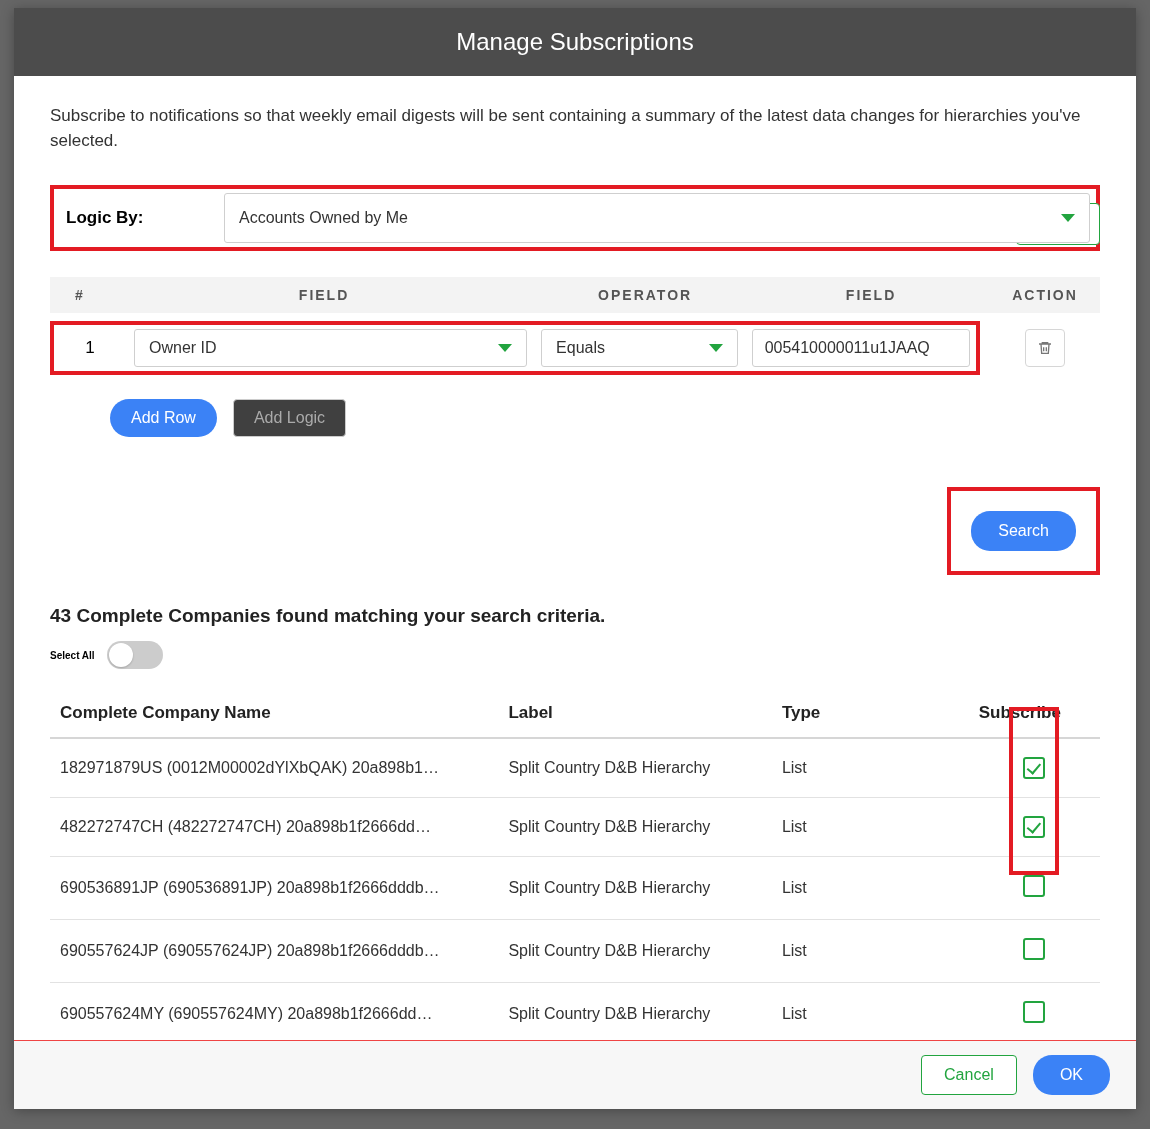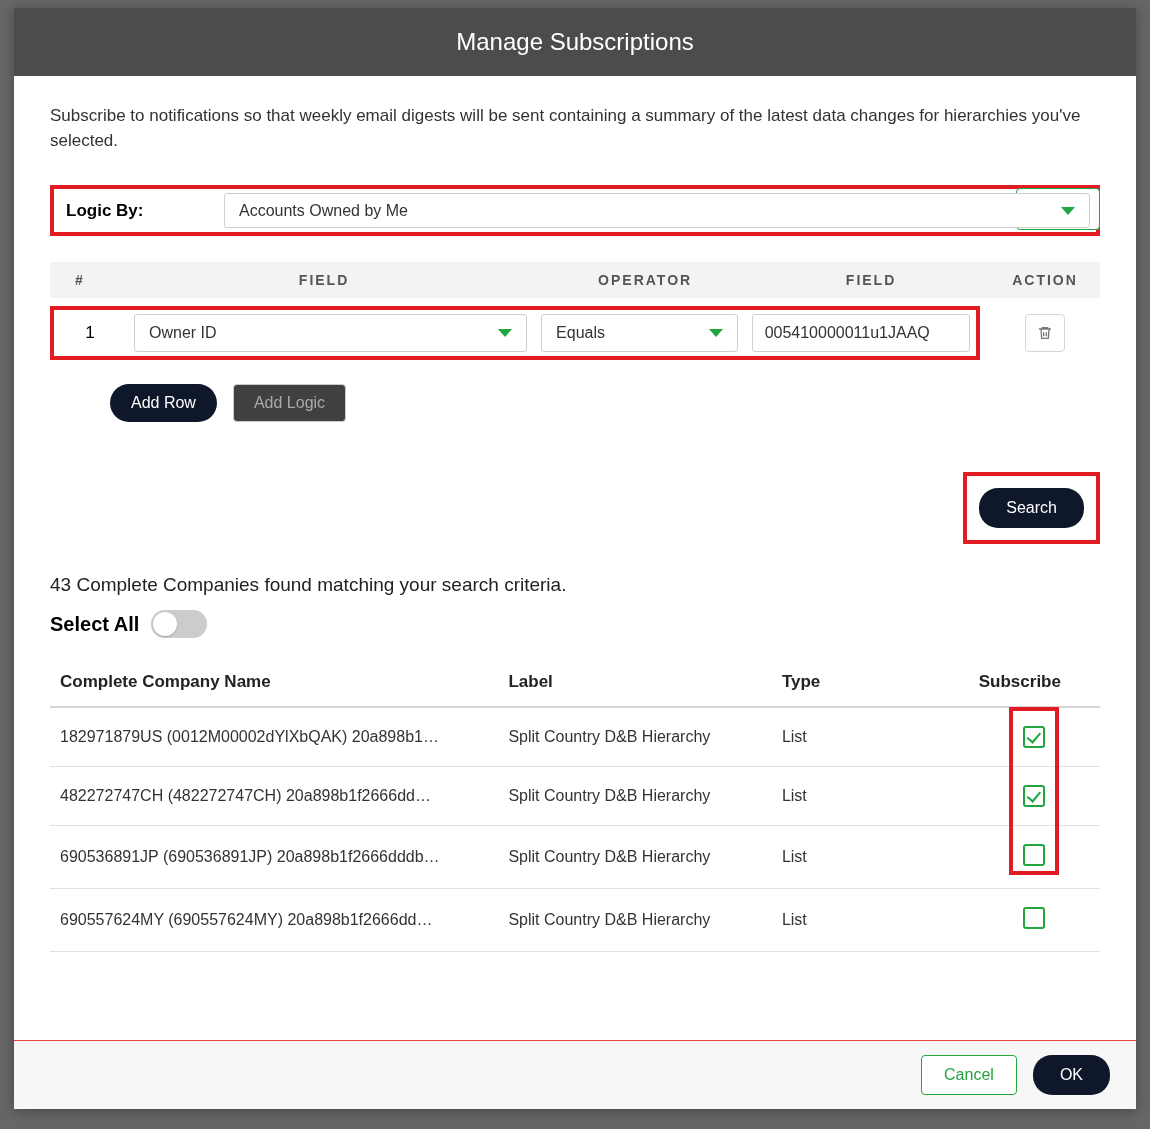--- a/index.html
+++ b/index.html
@@ -4,25 +4,25 @@
 <style>
   * { box-sizing: border-box; }
   html, body { margin:0; padding:0; font-family: "Segoe UI", Arial, sans-serif; background:#777; }
   .modal-wrap { width:1150px; height:1129px; position:relative; background:#666; }
   .modal { position:absolute; left:14px; top:8px; right:14px; bottom:20px; background:#fff; display:flex; flex-direction:column; box-shadow:0 2px 12px rgba(0,0,0,0.3); }
   .modal-header { background:#4c4c4c; color:#fff; padding:20px; text-align:center; font-size:24px; font-weight:400; }
   .modal-body { flex:1; overflow-y:scroll; padding:28px 36px 10px 36px; position:relative; }
   .modal-footer { background:#f7f7f7; border-top:1px solid #ef4444; padding:14px 26px; display:flex; justify-content:flex-end; gap:16px; }
   .intro { font-size:17px; color:#333; line-height:1.45; margin-bottom:32px; }
   .filter-label { font-weight:600; font-size:17px; width:150px; padding-left:6px;}
-  .select-box { flex:1; border:1px solid #cfcfcf; border-radius:3px; height:35px; display:flex; align-items:center; padding:0 14px; font-size:16px; color:#333; position:relative; background:#fff; cursor:pointer;}
+  .select-box { flex:1; border:1px solid #cfcfcf; border-radius:3px; height:50px; display:flex; align-items:center; padding:0 14px; font-size:16px; color:#333; position:relative; background:#fff; cursor:pointer;}
   .select-box .caret { margin-left:auto; }
   .caret { width:0; height:0; border-left:7px solid transparent; border-right:7px solid transparent; border-top:8px solid #22a43f; }
   .btn { border-radius:4px; padding:9px 20px; font-size:16px; cursor:pointer; border:1px solid transparent; display:inline-flex; align-items:center; justify-content:center; }
-  .btn-green { background:#0f172a; color:#fff;border-radius:19px; }
+  .btn-green { background:#3b82f6; color:#fff;border-radius:19px; }
   .btn-outline-green { background:#fff; border:1px solid #22a43f; color:#22a43f; }
   .btn-disabled { background:#404040; border:1px solid #ccc; color:#aaa; cursor:not-allowed; }
 
   .filter-table-head { display:flex; background:#f3f3f3; padding:10px 0; color:#555; font-weight:600; letter-spacing:2px; font-size:14px; }
   .col-num { width:60px; text-align:center;}
   .col-field { flex:1.8; text-align:center;}
   .col-op { flex:0.9; text-align:center;}
   .col-val { flex:1; text-align:center;}
   .col-act { width:110px; text-align:center;}
 
@@ -32,22 +32,22 @@
   .row-op { flex:0.9; }
   .row-val { flex:1; }
   .row-act { width:110px; text-align:center; }
   .text-input { width:100%; height:38px; border:1px solid #cfcfcf; border-radius:3px; padding:0 12px; font-size:16px; color:#333; background:#fff; }
   .icon-btn { width:40px; height:38px; border:1px solid #d6d6d6; border-radius:4px; background:#fff; display:inline-flex; align-items:center; justify-content:center; cursor:pointer; }
 
   .row-buttons { margin-top:16px; display:flex; gap:16px; padding-left:60px;}
 
   .search-row { display:flex; justify-content:flex-end; margin-top:50px; margin-bottom:30px;}
 
-  .results-count { font-weight:400; font-size:19px; color:#222; margin-bottom:14px;}
-  .select-all-row { display:flex; align-items:center; gap:12px; font-size:20px; font-weight:600; margin-bottom:20px;}
+  .results-count { font-weight:700; font-size:19px; color:#222; margin-bottom:14px;}
+  .select-all-row { display:flex; align-items:center; gap:12px; font-size:10px; font-weight:600; margin-bottom:20px;}
   .toggle { width:56px; height:28px; border-radius:14px; background:#ccc; position:relative; cursor:pointer;}
   .toggle .knob { width:24px; height:24px; border-radius:50%; background:#fff; position:absolute; top:2px; left:2px; box-shadow:0 1px 2px rgba(0,0,0,0.2);}
 
   table.results { width:100%; border-collapse:collapse; }
   table.results th { text-align:left; font-size:17px; font-weight:700; color:#222; padding:14px 10px; border-bottom:2px solid #d6d6d6;}
   table.results td { font-size:16px; color:#333; padding:18px 10px; border-bottom:1px solid #e2e2e2; }
   .col-name { width:410px;}
   .col-label { width:250px;}
   .col-type { width:180px;}
   .col-sub { width:120px; text-align:left;}
@@ -126,21 +126,21 @@
           </div>
         </div>
       </div>
 
       <div class="row-buttons">
         <button class="btn btn-green">Add Row</button>
         <button class="btn btn-disabled">Add Logic</button>
       </div>
 
       <div class="search-row">
-        <div class="red-box" style="padding:12px;">
+        <div class="red-box" style="padding:20px;">
           <button class="btn btn-green" style="padding:10px 26px;">Search</button>
         </div>
       </div>
 
       <div class="results-count">43 Complete Companies found matching your search criteria.</div>
 
       <div class="select-all-row">
         <span>Select All</span>
         <div class="toggle">
             <div class="knob"></div>
@@ -169,20 +169,26 @@
               <td class="col-type">List</td>
               <td class="col-sub sub-cell"><span class="checkbox checked"></span></td>
             </tr>
             <tr>
               <td class="col-name">690536891JP (690536891JP) 20a898b1f2666dddb…</td>
               <td class="col-label">Split Country D&amp;B Hierarchy</td>
               <td class="col-type">List</td>
               <td class="col-sub sub-cell"><span class="checkbox"></span></td>
             </tr>
             <tr>
+              <td class="col-name">690557624JP (690557624JP) 20a898b1f2666dddb…</td>
+              <td class="col-label">Split Country D&amp;B Hierarchy</td>
+              <td class="col-type">List</td>
+              <td class="col-sub sub-cell"><span class="checkbox"></span></td>
+            </tr>
+            <tr>
               <td class="col-name">690557624MY (690557624MY) 20a898b1f2666dd…</td>
               <td class="col-label">Split Country D&amp;B Hierarchy</td>
               <td class="col-type">List</td>
               <td class="col-sub sub-cell"><span class="checkbox"></span></td>
             </tr>
           </tbody>
       </table>
 
     <div style="position: absolute; border: 4px solid rgb(227, 27, 35); left: 995.375px; top: 631.281px; width: 50px; height: 168px; pointer-events: none;"></div>
       </div>

